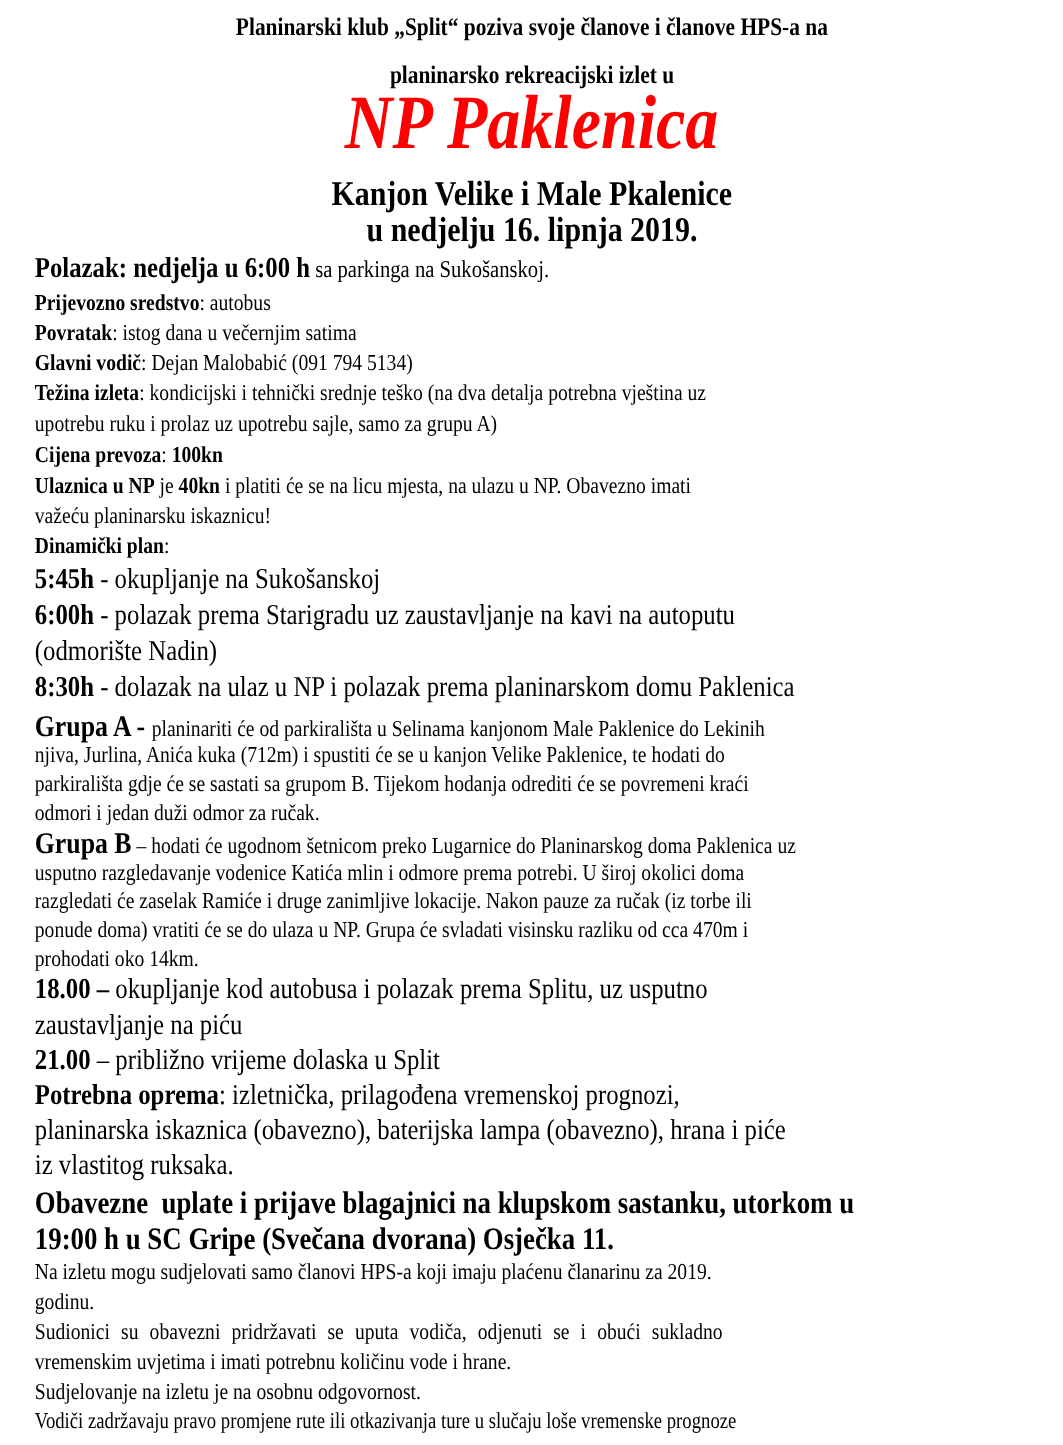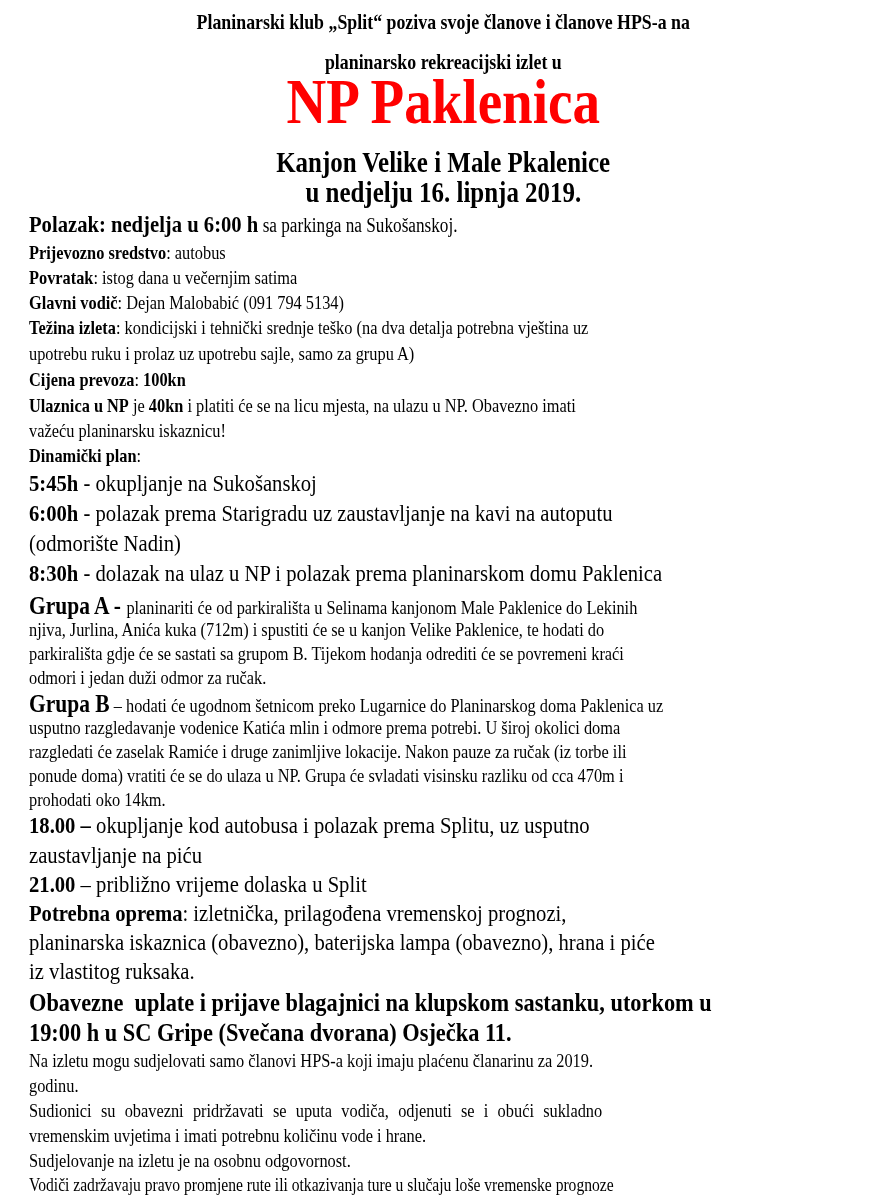--- a/index.html
+++ b/index.html
@@ -14,21 +14,21 @@
   </style>
 </head>
 <body>
 
 <div class="center" style="top:10px;">
   <span class="cz" style="font-size:21px;font-weight:bold;transform:scaleX(0.85);">Planinarski klub „Split“ poziva svoje članove i članove HPS-a na</span>
 </div>
 <div class="center" style="top:50px;">
   <span class="cz" style="font-size:21px;font-weight:bold;transform:scaleX(0.85);">planinarsko rekreacijski izlet u</span>
 </div>
-<div class="center" style="top:66px;">
+<div class="center" style="top:66px;font-style:italic;">
   <span class="cz red" style="font-size:64px;font-weight:bold;line-height:72px;transform:scaleX(0.86);">NP Paklenica</span>
 </div>
 <div class="center" style="top:146px;">
   <span class="cz" style="font-size:29px;font-weight:bold;transform:scaleX(0.86);">Kanjon Velike i Male Pkalenice</span>
 </div>
 <div class="center" style="top:176px;">
   <span class="cz" style="font-size:29px;font-weight:bold;transform:scaleX(0.86);">u nedjelju 16. lipnja 2019.</span>
 </div>
 
 <div class="line" style="top:211px;font-size:24px;transform:scaleX(0.86);">

